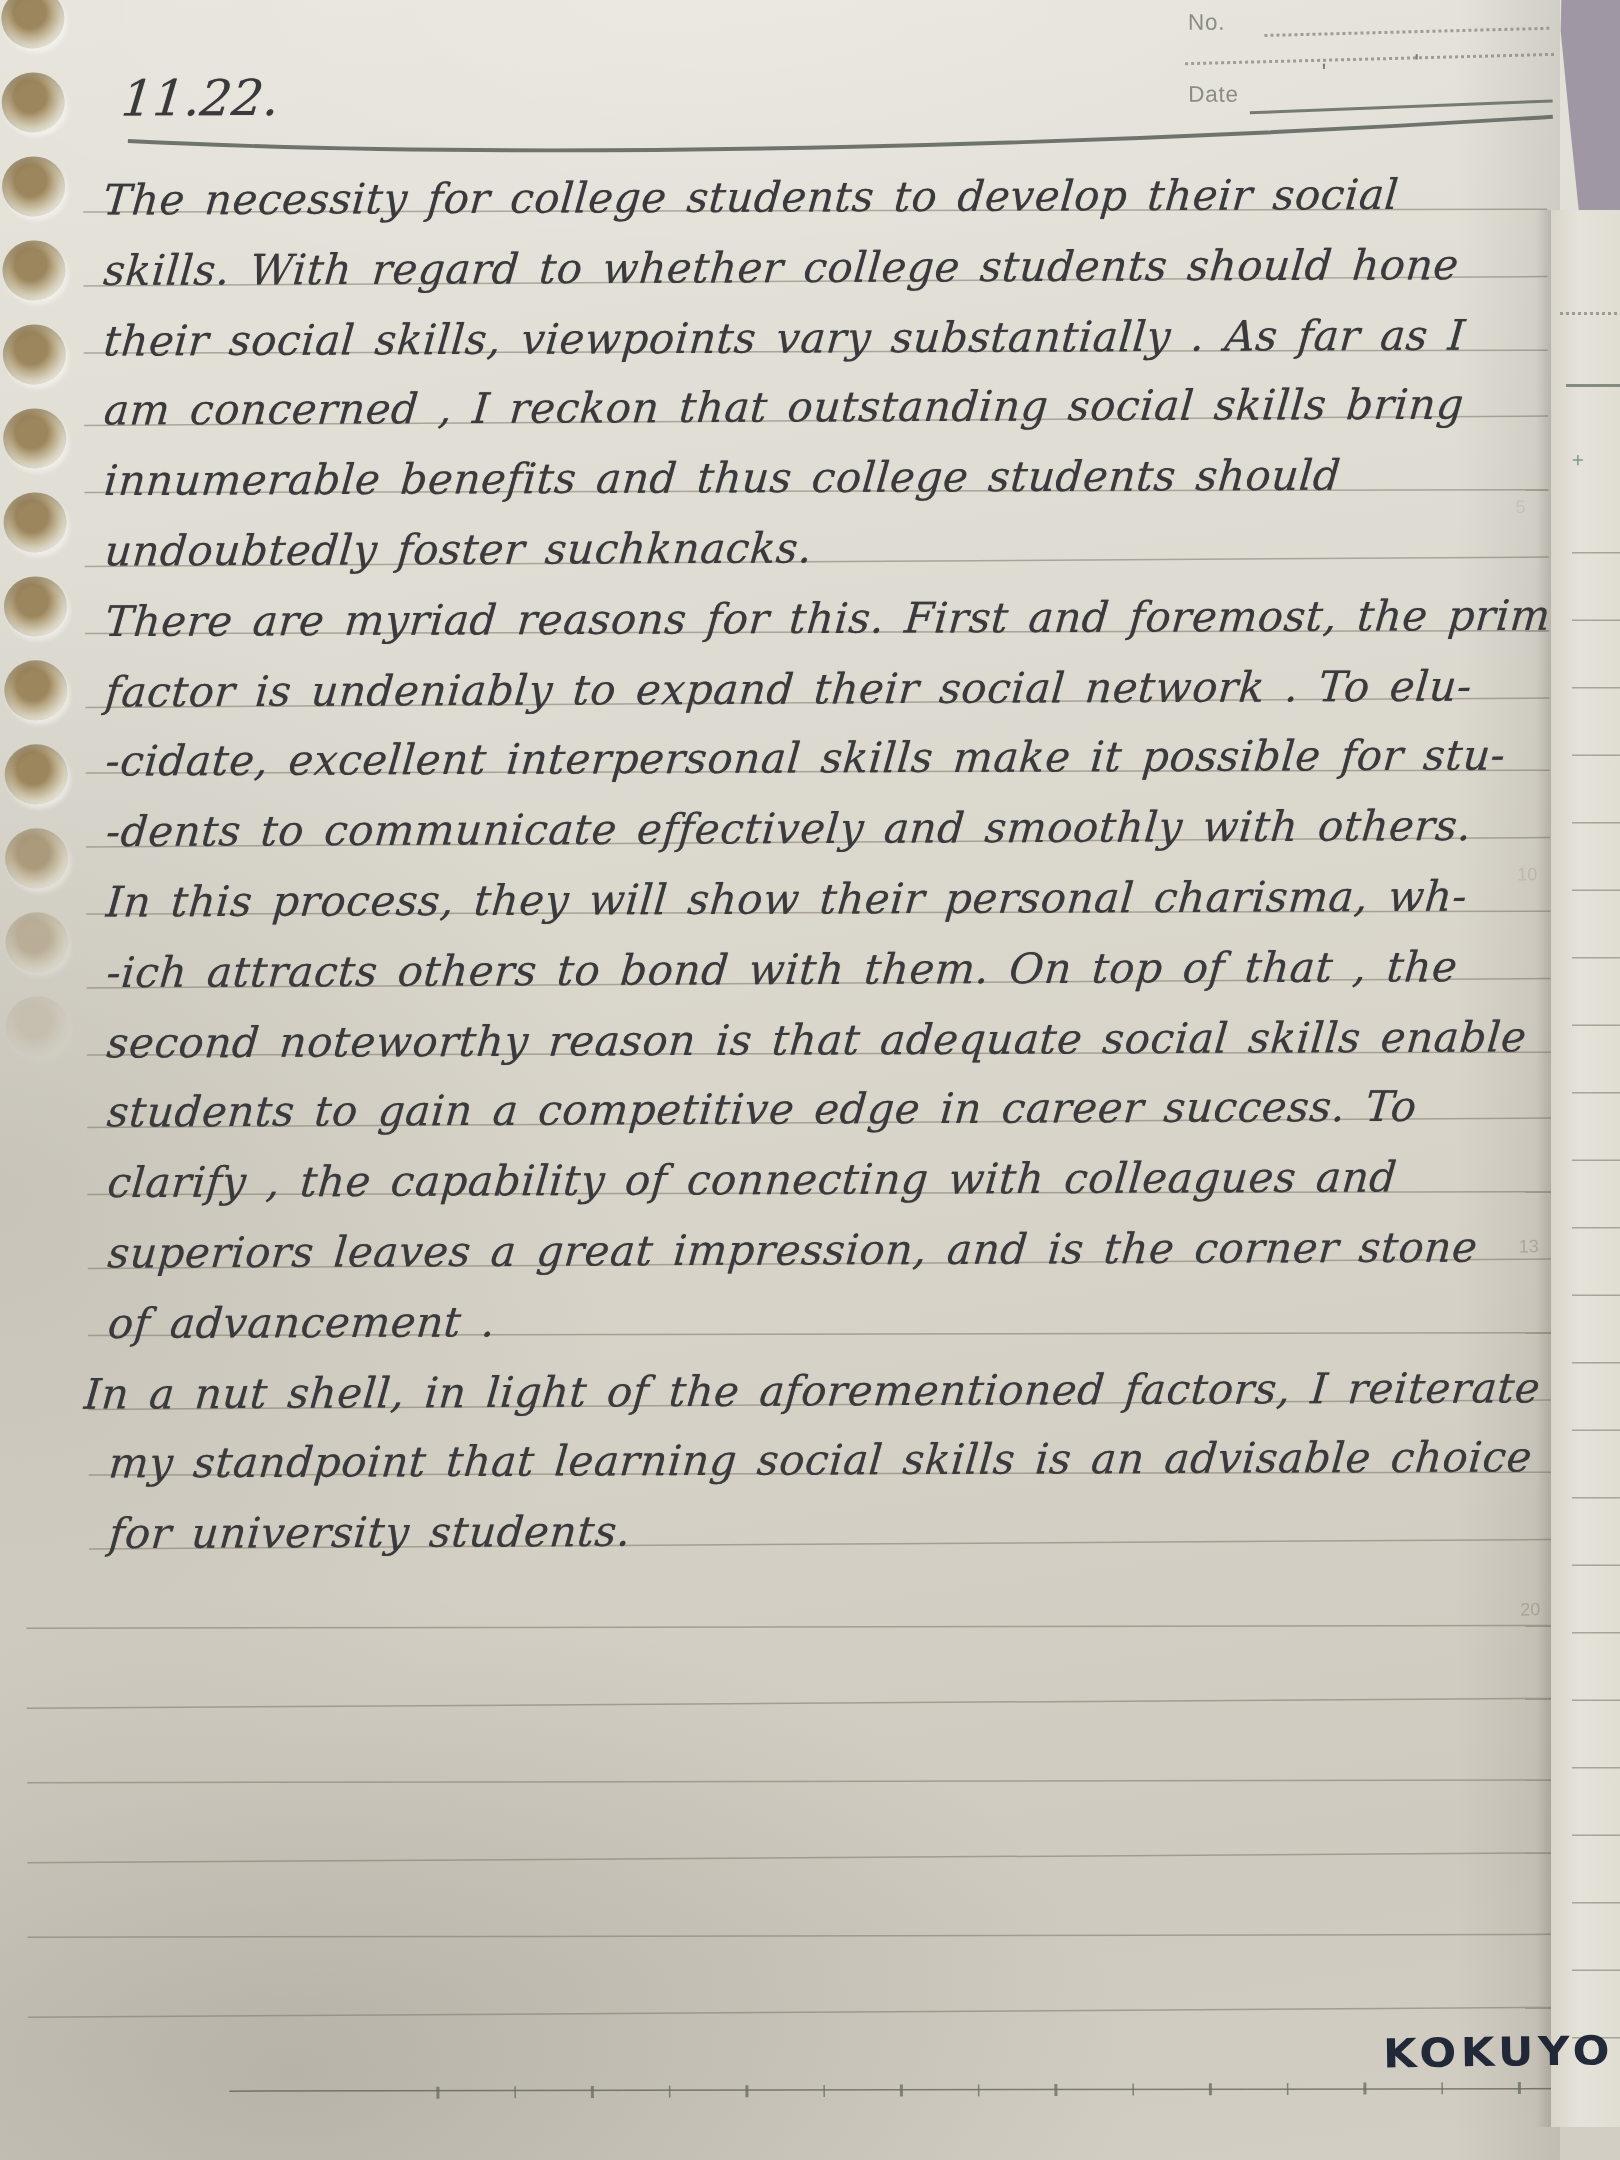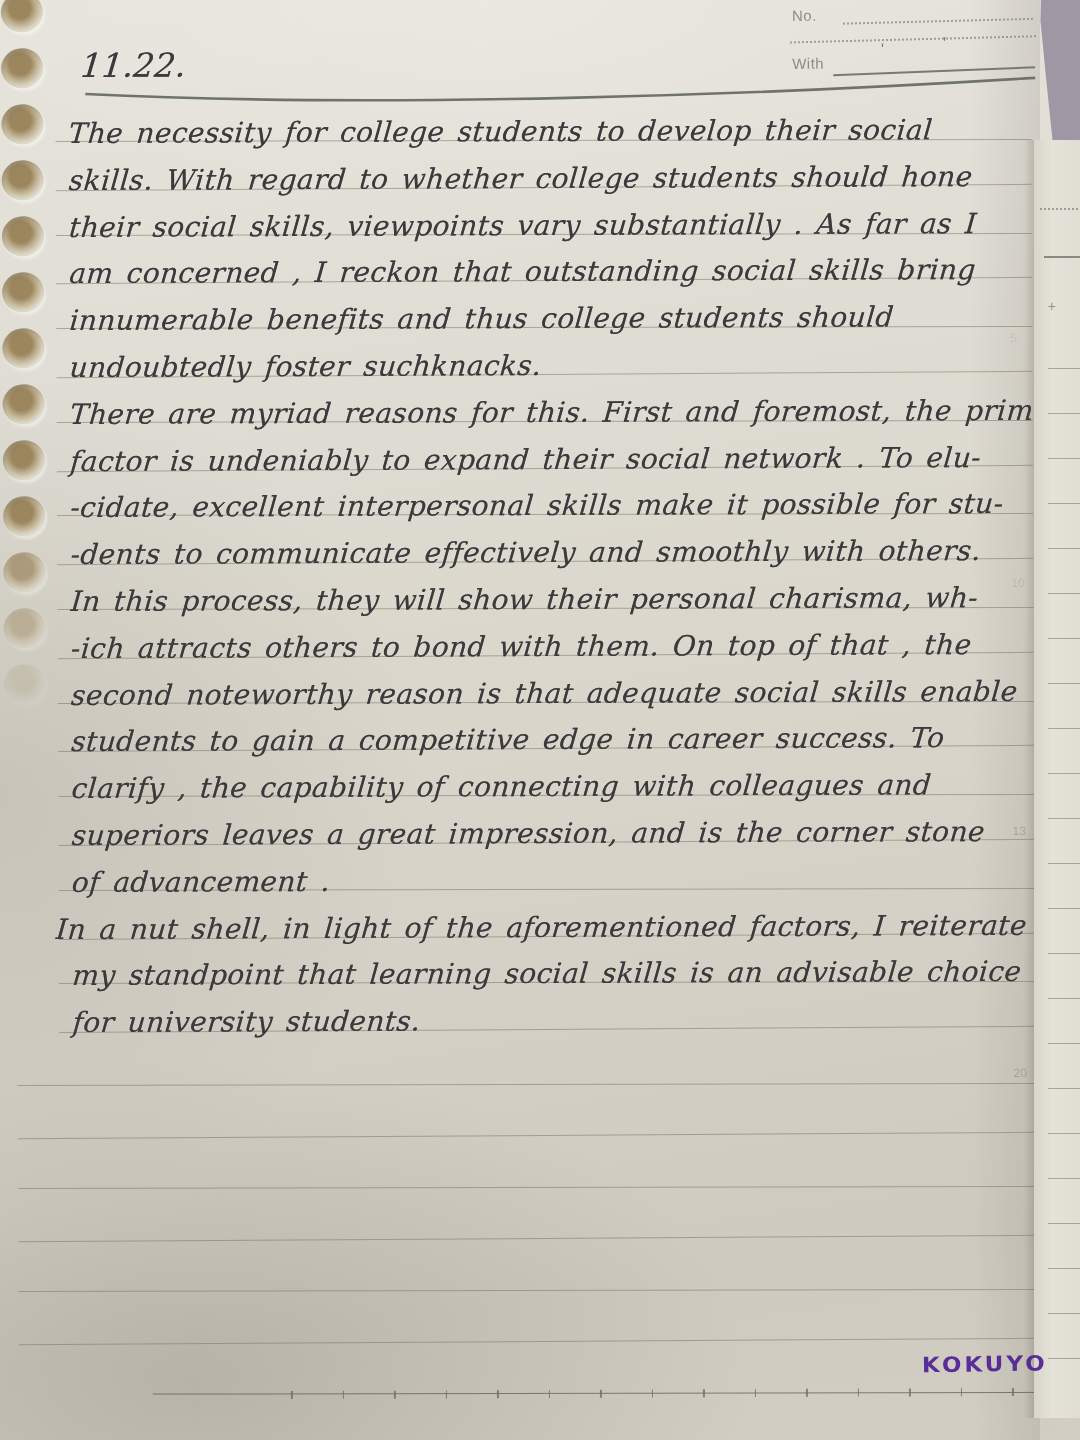--- a/index.html
+++ b/index.html
@@ -58,21 +58,21 @@
   .hand-line{position:absolute;left:70px;height:46px;font-size:28px;letter-spacing:.4px;word-spacing:4px;
     white-space:nowrap;display:flex;align-items:flex-end;transform:skewX(-5deg);transform-origin:left bottom;}
   #hand-date{position:absolute;left:84px;top:44px;font-size:33px;transform:skewX(-6deg);}
 
   
   .margin-num{position:absolute;left:1012px;color:#8f8c7d;font-size:12px;}
 
   
   .tick{position:absolute;width:1.6px;height:8px;background:#6b6f68;opacity:.8;}
   #brand{position:absolute;left:922px;top:1351px;font-family:"DejaVu Sans",sans-serif;font-weight:700;
-    font-size:23px;letter-spacing:3px;color:#4c1d95;opacity:.9;transform:rotate(-.8deg) scaleY(.92);}
+    font-size:29px;letter-spacing:3px;color:#0f172a;opacity:.9;transform:rotate(-.8deg) scaleY(.92);}
 </style>
 </head>
 <body>
 
 <div id="photo">
   <div id="paper"></div>
   <div id="corner-bg"></div>
 
   <div id="sheet-content">
     <div id="ruled-lines">
@@ -116,21 +116,21 @@
         <div class="hole" style="top: 438px;"></div>
         <div class="hole" style="top: 494px;"></div>
         <div class="hole" style="top: 550px; opacity: 0.72;"></div>
         <div class="hole" style="top: 606px; opacity: 0.44;"></div>
         <div class="hole" style="top: 662px; opacity: 0.16;"></div>
       </div>
 
     <span class="print-label" style="left:795px;top:8px;">No.</span>
     <div class="dotted-line" style="left:846px;top:22px;width:190px;"></div>
     <div class="dotted-line" style="left:793px;top:40px;width:246px;"></div>
-    <span class="print-label" style="left:795px;top:56px;">With</span>
+    <span class="print-label" style="left:795px;top:56px;">Date</span>
     <div class="date-line"></div>
     <span class="sep-mark" style="left:884px;top:42px;">'</span>
     <span class="sep-mark" style="left:946px;top:36px;">'</span>
     <svg id="margin-rule" width="960" height="34">
       <path d="M4,16 C300,32 680,20 954,4" stroke="#6e746c" stroke-width="2.6" fill="none"></path>
     </svg>
 
     <span id="hand-date" class="hand">11.22.</span>
     <div id="essay-lines">
         <div class="hand hand-line" style="top: 102px;">The necessity for college students to develop their social</div>

